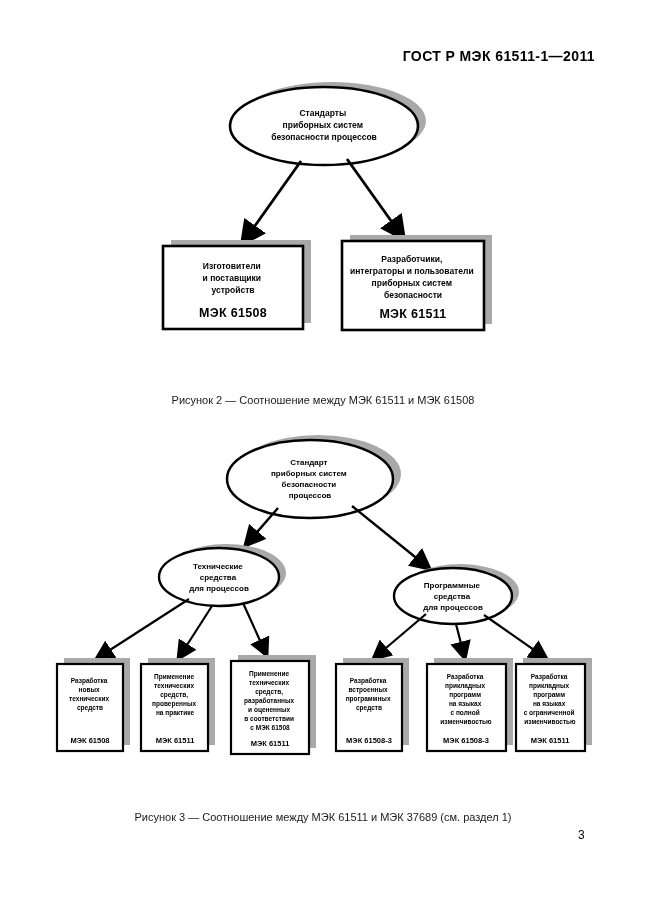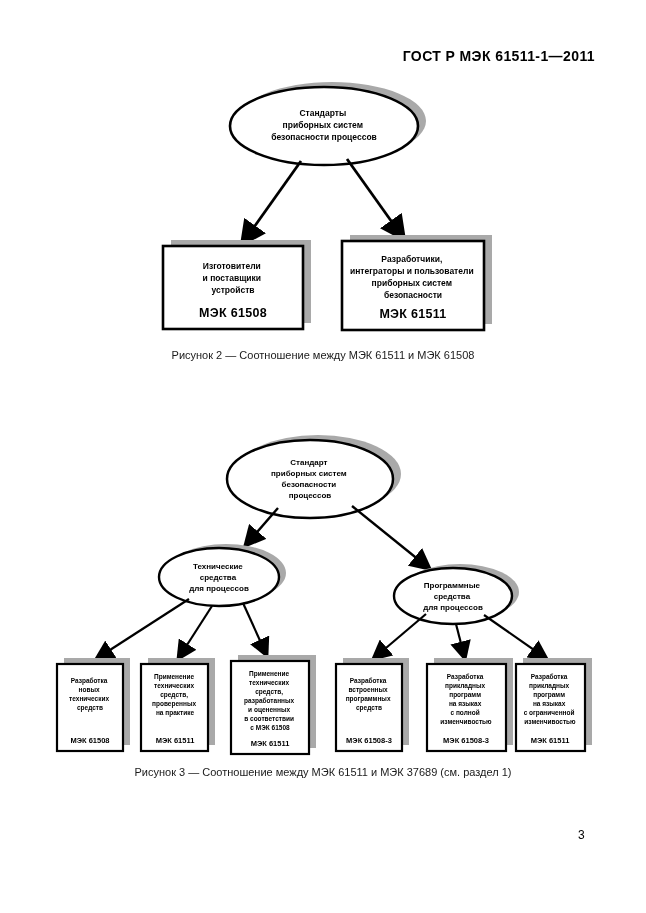--- a/index.html
+++ b/index.html
@@ -7,21 +7,21 @@
     position:relative;width:646px;height:913px;background:#ffffff;
     font-family:"Liberation Sans",sans-serif;color:#000;overflow:hidden;
     margin:0 auto;
   }
   .hdr{
     position:absolute;top:48px;right:51px;font-size:14px;font-weight:bold;
     letter-spacing:.4px;white-space:nowrap;
   }
   .caption{
     position:absolute;width:646px;text-align:center;font-size:11px;
-    color:#1a1a1a;white-space:nowrap;
+    color:#1a1a1a;white-space:nowrap;margin-top:45px;
   }
   .cap2{top:349px;}
   .cap3{top:766px;}
   .pagenum{position:absolute;top:828px;left:578px;font-size:12px;}
   svg{position:absolute;top:0;left:0;}
   svg text{font-family:"Liberation Sans",sans-serif;font-weight:bold;fill:#000;}
   .t85{font-size:8.5px;}
   .t80{font-size:8px;}
   .t65{font-size:6.5px;}
   .std12{font-size:12.5px;letter-spacing:.3px;}

